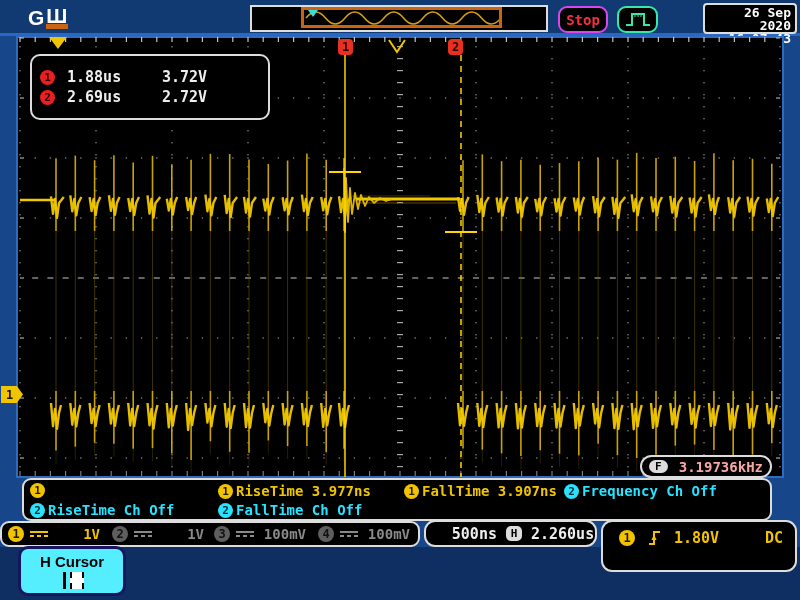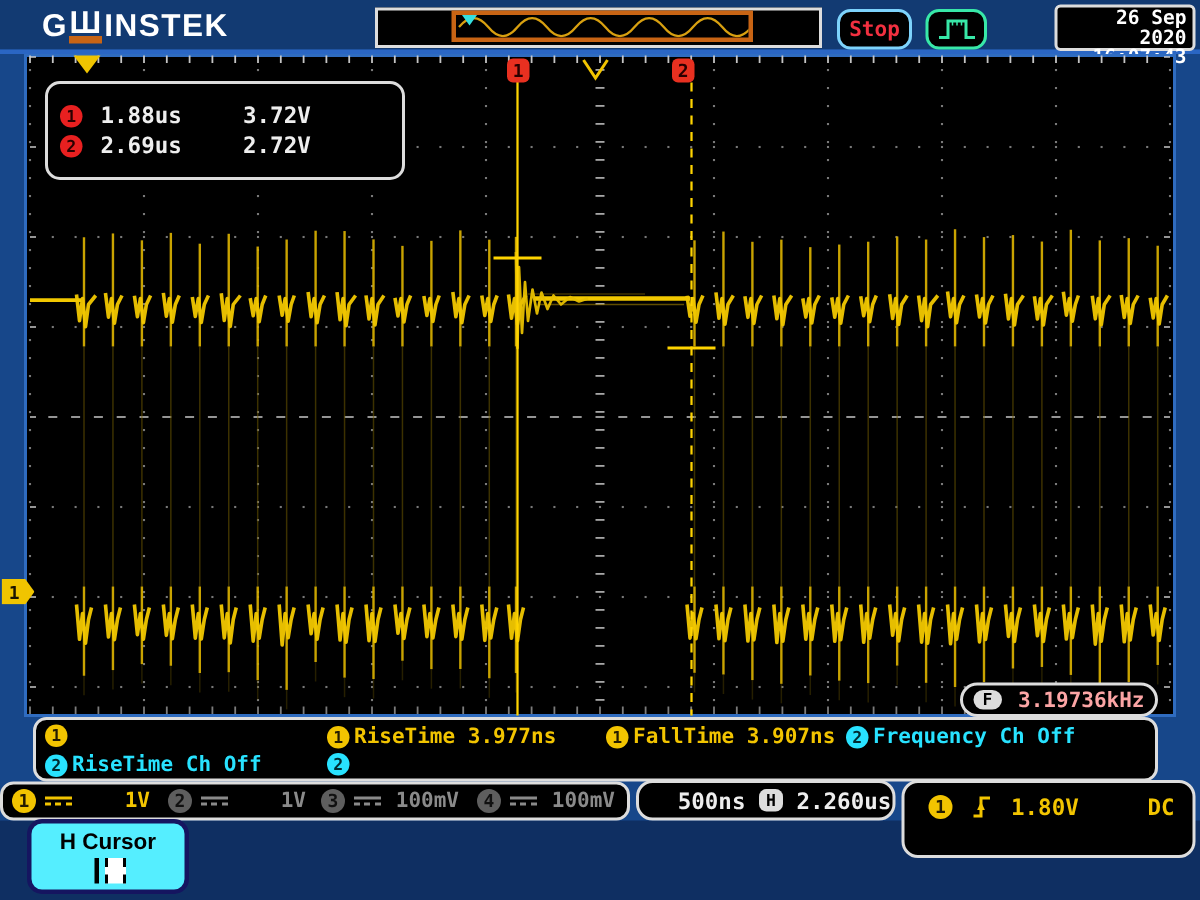--- a/index.html
+++ b/index.html
@@ -12,21 +12,21 @@
   .logo{position:absolute;left:28px;top:6px;display:flex;align-items:center;color:#fff;
         font:bold 21px "Liberation Sans",sans-serif;letter-spacing:1px;}
   .logo-w{position:relative;display:inline-block;transform:translateY(-2px);padding:0 1px;}
   .logo-w-bar{position:absolute;left:1px;right:1px;bottom:-1px;height:5px;background:#c86414;}
   .preview{position:absolute;left:250px;top:5px;width:298px;height:27px;background:#000;
            border:2px solid #ddd;box-sizing:border-box;}
   .preview-window{position:absolute;left:49px;top:0px;width:201px;height:21px;border:3px solid #c86414;box-sizing:border-box;}
   .preview-marker{position:absolute;left:56px;top:3px;width:0;height:0;
       border-left:5px solid transparent;border-right:5px solid transparent;border-top:7px solid #35e0e0;}
   .stopbtn{position:absolute;left:558px;top:6px;width:50px;height:27px;background:#000;
-           border:2px solid #7dd3fc;border-radius:9px;box-sizing:border-box;color:#f23040;
+           border:2px solid #d946ef;border-radius:9px;box-sizing:border-box;color:#f23040;
            font:bold 14px "DejaVu Sans Mono",monospace;display:flex;align-items:center;justify-content:center;}
   .pulsebtn{position:absolute;left:617px;top:6px;width:41px;height:27px;background:#000;
            border:2px solid #38e8a8;border-radius:9px;box-sizing:border-box;display:flex;align-items:center;justify-content:center;}
   .datetime{position:absolute;left:703px;top:3px;width:94px;height:31px;background:#000;
            border:2px solid #ddd;border-radius:4px;box-sizing:border-box;color:#fff;
            font:bold 13px "DejaVu Sans Mono",monospace;text-align:right;padding:1px 4px;line-height:13px;}
   
   .screen{position:absolute;left:16px;top:36px;width:768px;height:442px;background:#000;
           border:2px solid #2f6cc0;box-sizing:border-box;}
   #scope-svg{position:absolute;left:18px;top:36px;z-index:1;}
@@ -99,21 +99,20 @@
 
 <div id="stage">
 
   <div class="topbar"></div>
   <div class="topdivider"></div>
   <div class="bottomstrip"></div>
 
   <div class="logo">
     <span>G</span>
       <span class="logo-w"><span>Ш</span><span class="logo-w-bar"></span></span>
-      <span>INSTEK</span>
   </div>
 
   <div class="preview">
     <div class="preview-window">
       <svg width="195" height="15" viewBox="0 0 195 15">
         <path id="preview-sine" fill="none" stroke="#d8a010" stroke-width="1.5" d="M2 8 Q 11.75 -4 21.5 8 T 41 8 T 60.5 8 T 80 8 T 99.5 8 T 119 8 T 138.5 8 T 158 8 T 177.5 8 T 197 8"></path>
       </svg>
     </div>
     <div class="preview-marker"></div>
   </div>
@@ -1243,20 +1242,21 @@
     <div class="meas c" style="left:540px;top:3px;">
       <span class="mbadge">2</span>
       <span>Frequency Ch Off</span>
       </div>
     <div class="meas c" style="left:6px;top:22px;">
       <span class="mbadge">2</span>
       <span>RiseTime Ch Off</span>
       </div>
     <div class="meas c" style="left:194px;top:22px;">
       <span class="mbadge">2</span>
+      <span>FallTime Ch Off</span>
       </div>
   </div>
 
   <div class="chbar">
     <div class="chan on" style="left:6px;">
       <span class="chbadge">1</span>
       <span class="coupling">
           <span class="solid"></span>
           <span class="dash"></span>
         </span>

